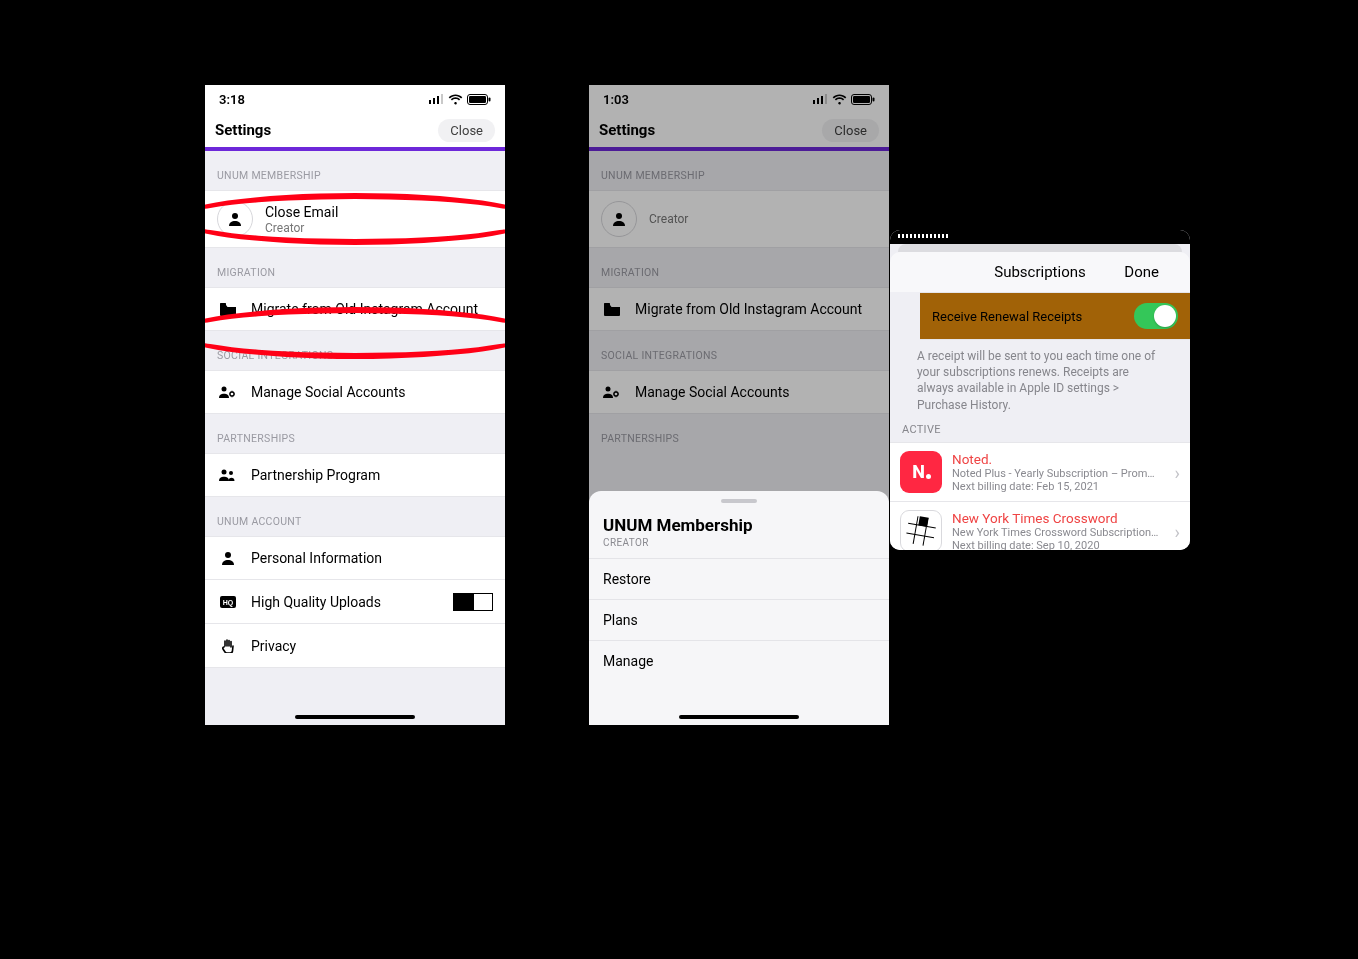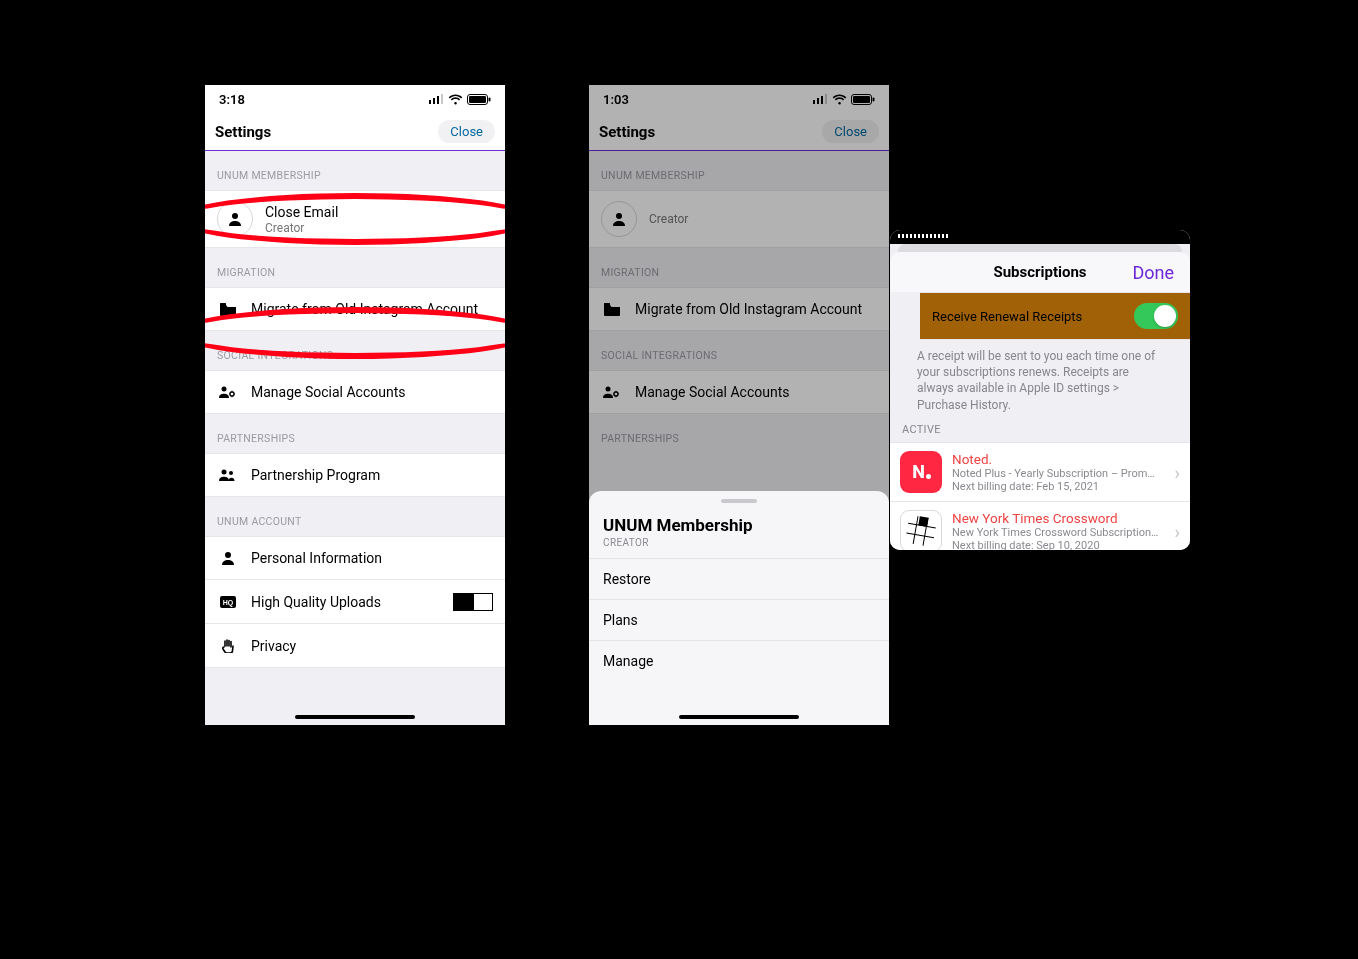--- a/index.html
+++ b/index.html
@@ -44,27 +44,27 @@
     font-weight: 600;
     font-size: 13px;
   }
   .status-icons { display:flex; align-items:center; gap:4px; }
 
   .nav-bar {
     height: 38px;
     background: #fff;
     display:flex; align-items:center; justify-content:space-between;
     padding: 0 10px;
-    border-bottom: 1px solid #6d28d9;
+    border-bottom: 4px solid #6d28d9;
     gap: 33px;
   }
   .nav-title { font-weight:700; font-size:15px; }
   .close-pill {
     background:#f1f1f3; border-radius:14px; padding:4px 12px; font-size:13px;
-    color:#0369a1;
+    color:#404040;
   }
 
   .section-header {
     color:#9a9aa2; font-size:10.5px; letter-spacing:.3px;
     padding: 18px 12px 8px 12px;
     text-transform: uppercase;
   }
 
   .row {
     background:#fff;
@@ -151,23 +151,23 @@
   .c3-behind {
     background:#dcdce0;height:8px;margin:0 8px;border-radius:8px 8px 0 0;
   }
   .c3-header {
     background:#f8f8fa;height:40px;display:flex;align-items:center;
     justify-content:center;position:relative;
     border-top-left-radius:10px;border-top-right-radius:10px;
     margin:0 0px;
   }
   .c3-header .done {
-    position:absolute;right:16px;font-size:18px;color:#6d28d9;
-  }
-  .c3-header .title { font-weight:700;font-size:15px;color:#000; }
+    position:absolute;right:31px;font-size:15px;color:#000000;
+  }
+  .c3-header .title { font-weight:400;font-size:15px;color:#000; }
 
   .c3-row1 {
     background:#a16207;display:flex;align-items:center;justify-content:space-between;
     padding:10px 12px;border-top:1px solid #e6e6ea;border-bottom:1px solid #e6e6ea;margin-left:30px;
   }
   .switch-on {
     width:44px;height:26px;background:#34c759;border-radius:13px;position:relative;
   }
   .switch-on::after {
     content:'';position:absolute;right:2px;top:2px;width:22px;height:22px;

